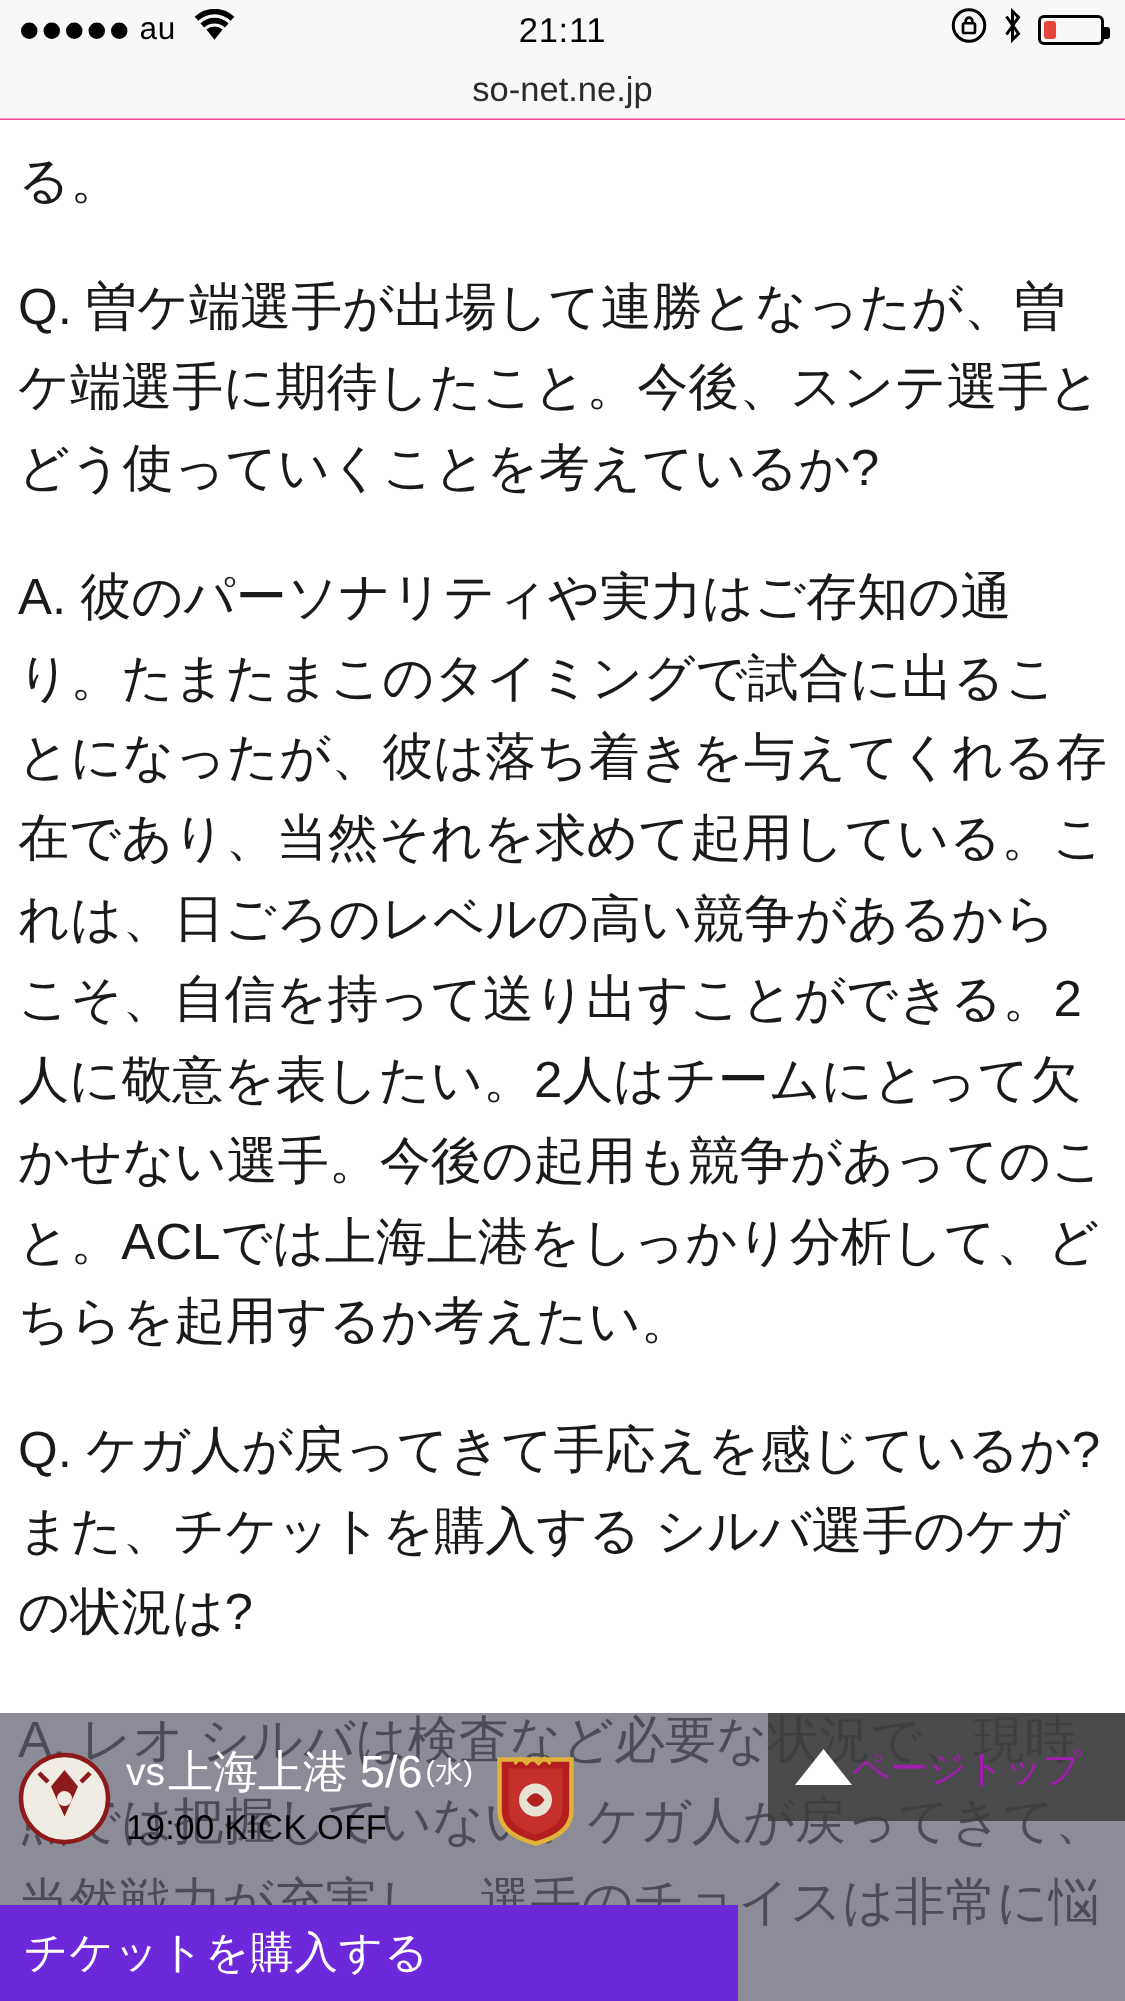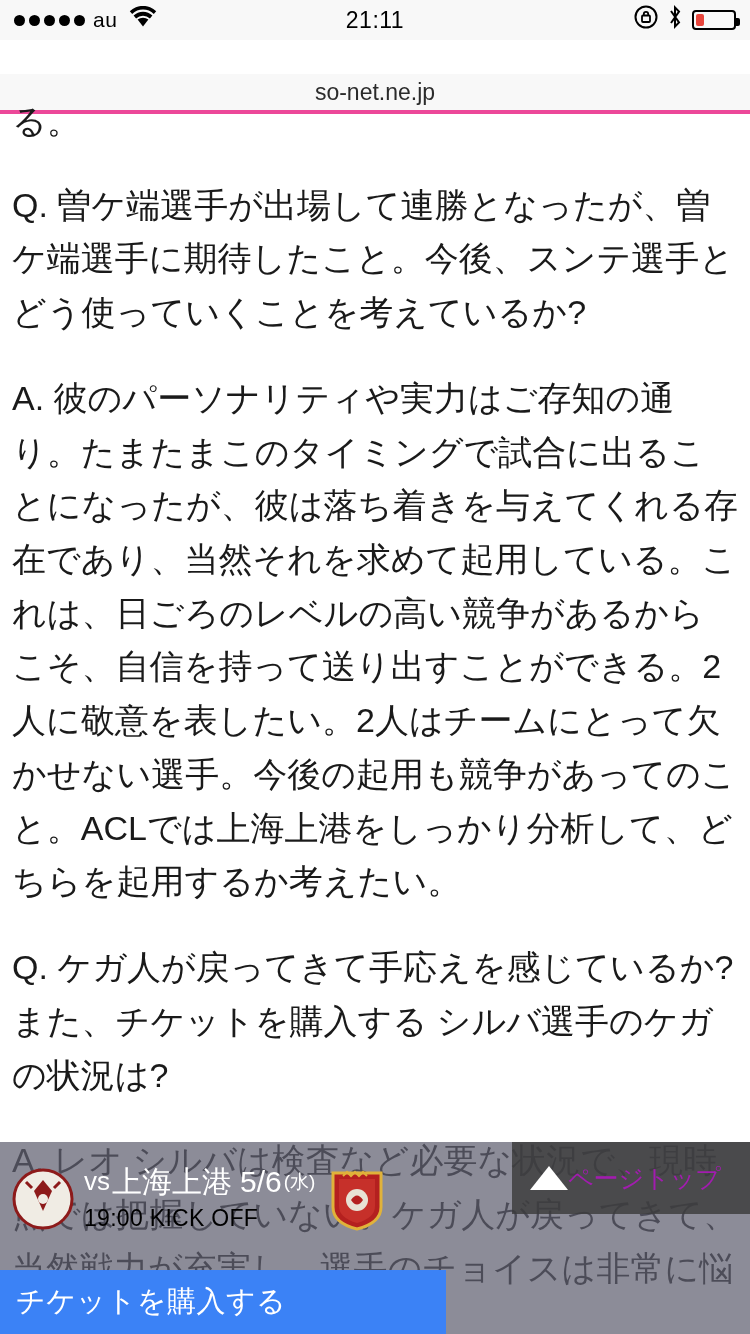--- a/index.html
+++ b/index.html
@@ -43,23 +43,23 @@
   .battery::after{
     content:""; position:absolute; right:-6px; top:6px;
     width:4px; height:8px; background:#000; border-radius:0 2px 2px 0;
   }
   .battery .fill{ height:100%; background:#e8453c; border-radius:2px; }
 
   
   .urlbar{
     height:40px;
     background:#f8f8f8;
-    border-bottom:4px solid #ec4899;
+    border-bottom:1px solid #ec4899;
     display:flex; align-items:center; justify-content:center;
-    font-size:23px; color:#2b2b2b;margin-top:34px;
+    font-size:23px; color:#2b2b2b;
   }
 
   
   .content{
     position:absolute;
     top:81px; left:0; right:0; bottom:0;
     padding:14px 12px 0 12px;
     overflow:hidden;
   }
   .para{
@@ -118,22 +118,22 @@
   }
   .tri{
     width:0;height:0;
     border-left:19px solid transparent;
     border-right:19px solid transparent;
     border-bottom:24px solid #ffffff;
   }
   .ticket{
     position:absolute;
     left:0; bottom:0;
-    width:446px; height:64px;
-    background:#3b82f6;
+    width:492px; height:64px;
+    background:#6d28d9;
     color:#ffffff;
     display:flex; align-items:center;
     padding-left:16px;
     font-size:29px;
     letter-spacing:.5px;
   }
 </style>
 </head>
 <body>
 

